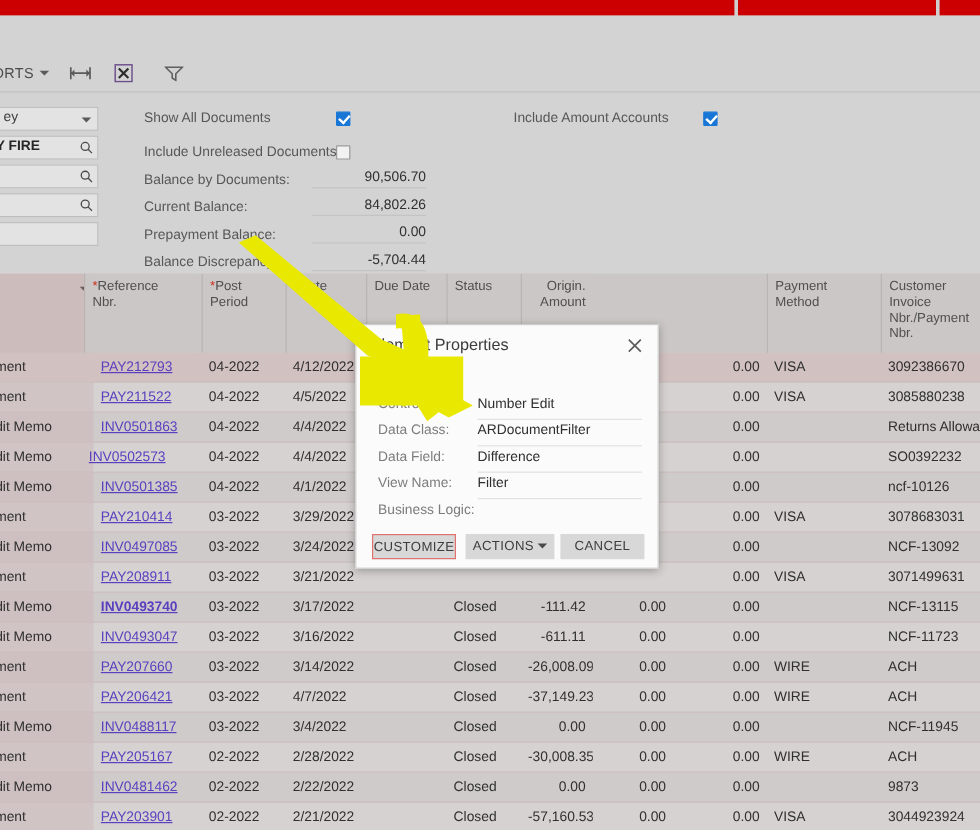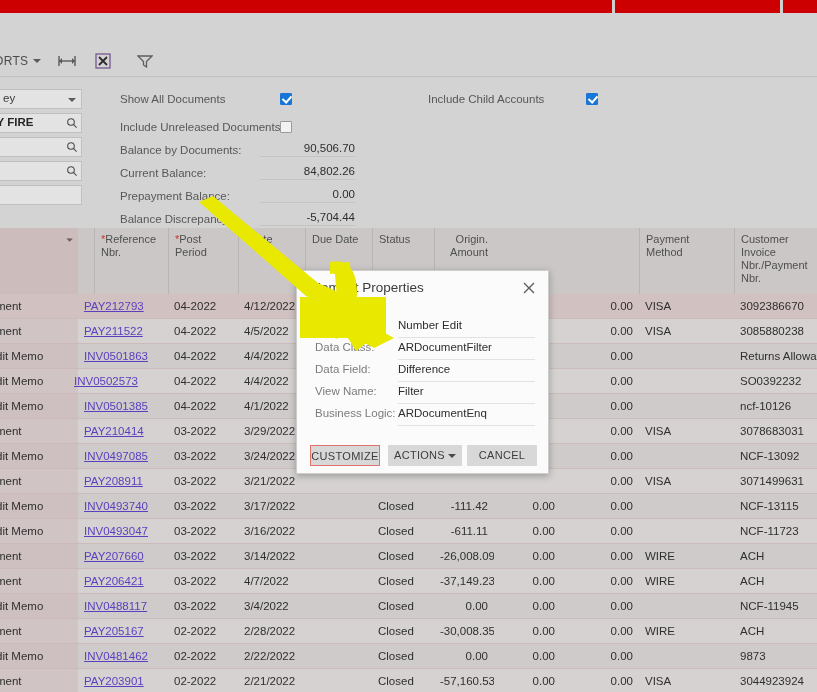--- a/index.html
+++ b/index.html
@@ -78,21 +78,21 @@
 
   
   #dialog {
     position:absolute; left:296px; top:270px; width:253px; height:204px;
     background:#fbfbfb; border:1px solid #cdcdcd;
     box-shadow:0 2px 7px rgba(0,0,0,.28);
   }
   #dialog .dhead { position:relative; height:36px; }
   #dialog .dtitle { position:absolute; left:12px; top:9px; font-size:13.5px; color:#3c3c3c; }
   #dialog .dclose { position:absolute; right:10px; top:8px; width:18px; height:18px; cursor:pointer; }
-  #dialog .drow { position:absolute; left:0; width:253px; height:22px; }
+  #dialog .drow { position:absolute; left:0; width:253px; height:22px;margin-top:12px; }
   #dialog .dlabel { position:absolute; left:18px; top:0; font-size:11.5px; color:#7c7c7c; white-space:nowrap; }
   #dialog .dvalue {
     position:absolute; left:101px; top:0; width:137px; height:19px;
     font-size:11.5px; color:#2e2e2e; border-bottom:1px solid #e2e2e2; white-space:nowrap;
   }
   #dialog .dfoot { position:absolute; left:0; top:168px; width:253px; height:36px; }
   .dbtn {
     position:absolute; top:6px; height:21px; line-height:21px; text-align:center;
     font-size:11px; color:#3d3d3d; letter-spacing:.3px; cursor:pointer;
   }
@@ -181,41 +181,41 @@
   <div class="fld" style="left:-38px; top:107px; width:120px;">
     <span class="txt"></span>
   </div>
 
   <div class="sumlabel" style="left:120px; top:15px;">Show All Documents</div>
   <div class="cbox on" style="left:280px; top:15px;"></div>
 
   <div class="sumlabel" style="left:120px; top:43px;">Include Unreleased Documents</div>
   <div class="cbox" style="left:280px; top:43px;"></div>
 
-  <div class="sumlabel" style="left:428px; top:15px;">Include Child Accounts</div>
+  <div class="sumlabel" style="left:428px; top:15px;">Include Amount Accounts</div>
   <div class="cbox on" style="left:586px; top:15px;"></div>
 
   <div class="sumlabel" style="left:120px; top:66px;">Balance by Documents:</div>
   <div class="sumval" style="left:260px; top:64px;">90,506.70</div>
 
   <div class="sumlabel" style="left:120px; top:89px;">Current Balance:</div>
   <div class="sumval" style="left:260px; top:87px;">84,802.26</div>
 
   <div class="sumlabel" style="left:120px; top:112px;">Prepayment Balance:</div>
   <div class="sumval" style="left:260px; top:110px;">0.00</div>
 
   <div class="sumlabel" style="left:120px; top:135px;">Balance Discrepancy:</div>
   <div class="sumval" style="left:260px; top:133px;">-5,704.44</div>
 </div>
 
 <div id="gridwrap">
   <div id="ghead">
       <div class="hcell first sel" style="left: 0px; width: 78px;"></div>
       <div style="position: absolute; left: 66px; top: 7px; font-size: 9px; color: rgb(107, 91, 91);">⏷</div>
-      <div class="hcell" style="left: 94px; width: 90px;"><span class="req">*</span><span>Reference Nbr.</span></div>
+      <div class="hcell" style="left: 70px; width: 90px;"><span class="req">*</span><span>Reference Nbr.</span></div>
       <div class="hcell" style="left: 168px; width: 70px;"><span class="req">*</span><span>Post Period</span></div>
       <div class="hcell" style="left: 238px; width: 67px;"><span class="req">*</span><span>Date</span></div>
       <div class="hcell" style="left: 305px; width: 67px;"><span>Due Date</span></div>
       <div class="hcell" style="left: 372px; width: 62px;"><span>Status</span></div>
       <div class="hcell num" style="left: 434px; width: 60px;"><span>Origin. Amount</span></div>
       <div class="hcell" style="left: 639px; width: 95px;"><span>Payment Method</span></div>
       <div class="hcell" style="left: 734px; width: 83px;"><span>Customer Invoice Nbr./Payment Nbr.</span></div>
     </div>
   <div id="gbody">
       <div class="grow selrow" style="top: 66px;">
@@ -325,21 +325,21 @@
         <div class="gcell" style="left: 372px; width: 62px;"><span></span></div>
         <div class="gcell num" style="left: 434px; width: 60px;"><span></span></div>
         <div class="gcell num" style="left: 494px; width: 67px;"><span></span></div>
         <div class="gcell num" style="left: 561px; width: 78px;"><span>0.00</span></div>
         <div class="gcell" style="left: 639px; width: 95px;"><span>VISA</span></div>
         <div class="gcell" style="left: 734px; width: 83px;"><span>3071499631</span></div>
       </div>
       <div class="grow alt" style="top: 266px;">
         <div class="rowtint"></div>
         <div class="gcell" style="left: -10px; width: 84px;"><span>dit Memo</span></div>
-        <div class="gcell" style="left: 78px; width: 90px;"><a href="#">INV0493740</a></div>
+        <div class="gcell" style="left: 78px; width: 90px; font-weight: bold;"><a href="#">INV0493740</a></div>
         <div class="gcell" style="left: 168px; width: 70px;"><span>03-2022</span></div>
         <div class="gcell" style="left: 238px; width: 67px;"><span>3/17/2022</span></div>
         <div class="gcell" style="left: 305px; width: 67px;"><span></span></div>
         <div class="gcell" style="left: 372px; width: 62px;"><span>Closed</span></div>
         <div class="gcell num" style="left: 434px; width: 60px;"><span>-111.42</span></div>
         <div class="gcell num" style="left: 494px; width: 67px;"><span>0.00</span></div>
         <div class="gcell num" style="left: 561px; width: 78px;"><span>0.00</span></div>
         <div class="gcell" style="left: 639px; width: 95px;"><span></span></div>
         <div class="gcell" style="left: 734px; width: 83px;"><span>NCF-13115</span></div>
       </div>
@@ -465,21 +465,20 @@
       <div class="drow" style="top: 92px;">
         <div class="dlabel">Data Field:</div>
         <div class="dvalue">Difference</div>
       </div>
       <div class="drow" style="top: 114px;">
         <div class="dlabel">View Name:</div>
         <div class="dvalue">Filter</div>
       </div>
       <div class="drow" style="top: 136px;">
         <div class="dlabel">Business Logic:</div>
-        <div class="dvalue">ARDocumentEnq</div>
       </div>
     </div>
   <div class="dfoot">
     <div class="dbtn hl" style="left:13px; width:70px;">CUSTOMIZE</div>
     <div class="dbtn fill" style="left:91px; width:74px;">
       <span>ACTIONS</span><span class="caret"></span>
     </div>
     <div class="dbtn fill" style="left:170px; width:70px;">CANCEL</div>
   </div>
 </div>

